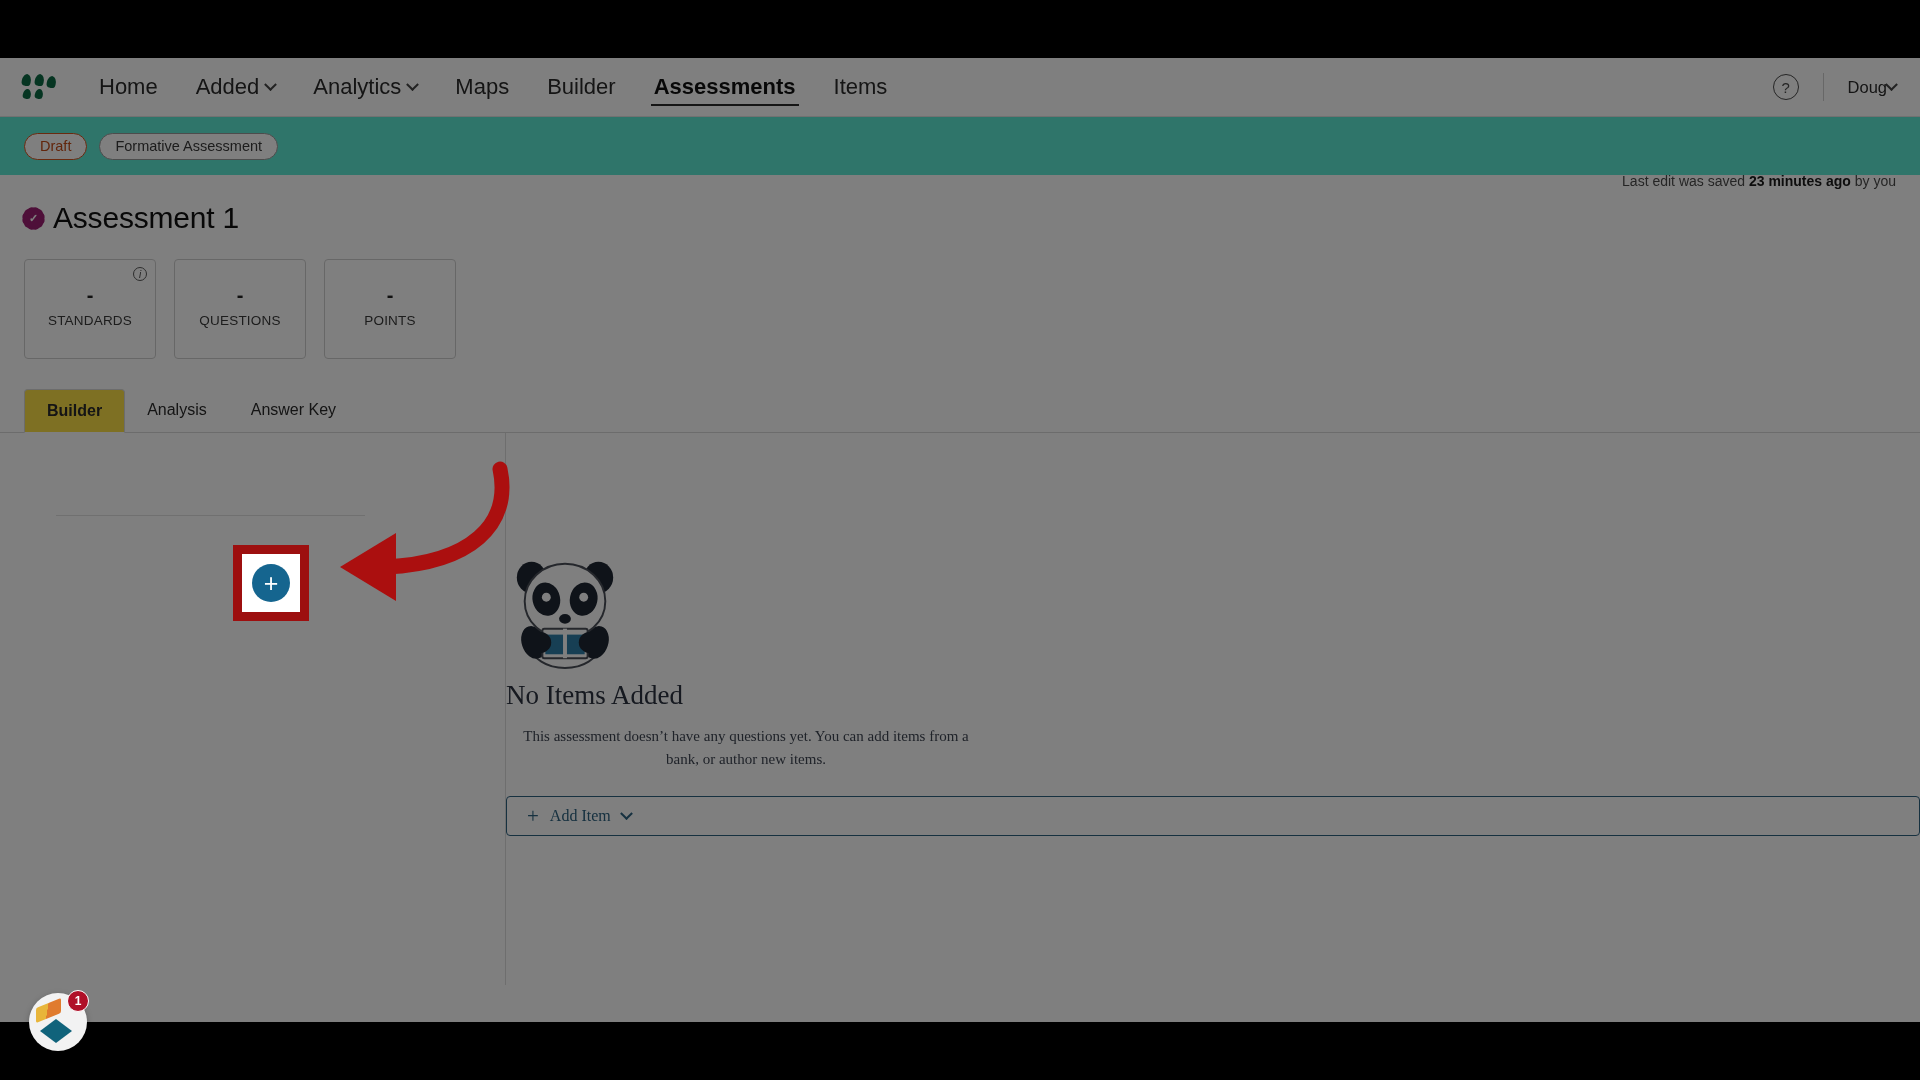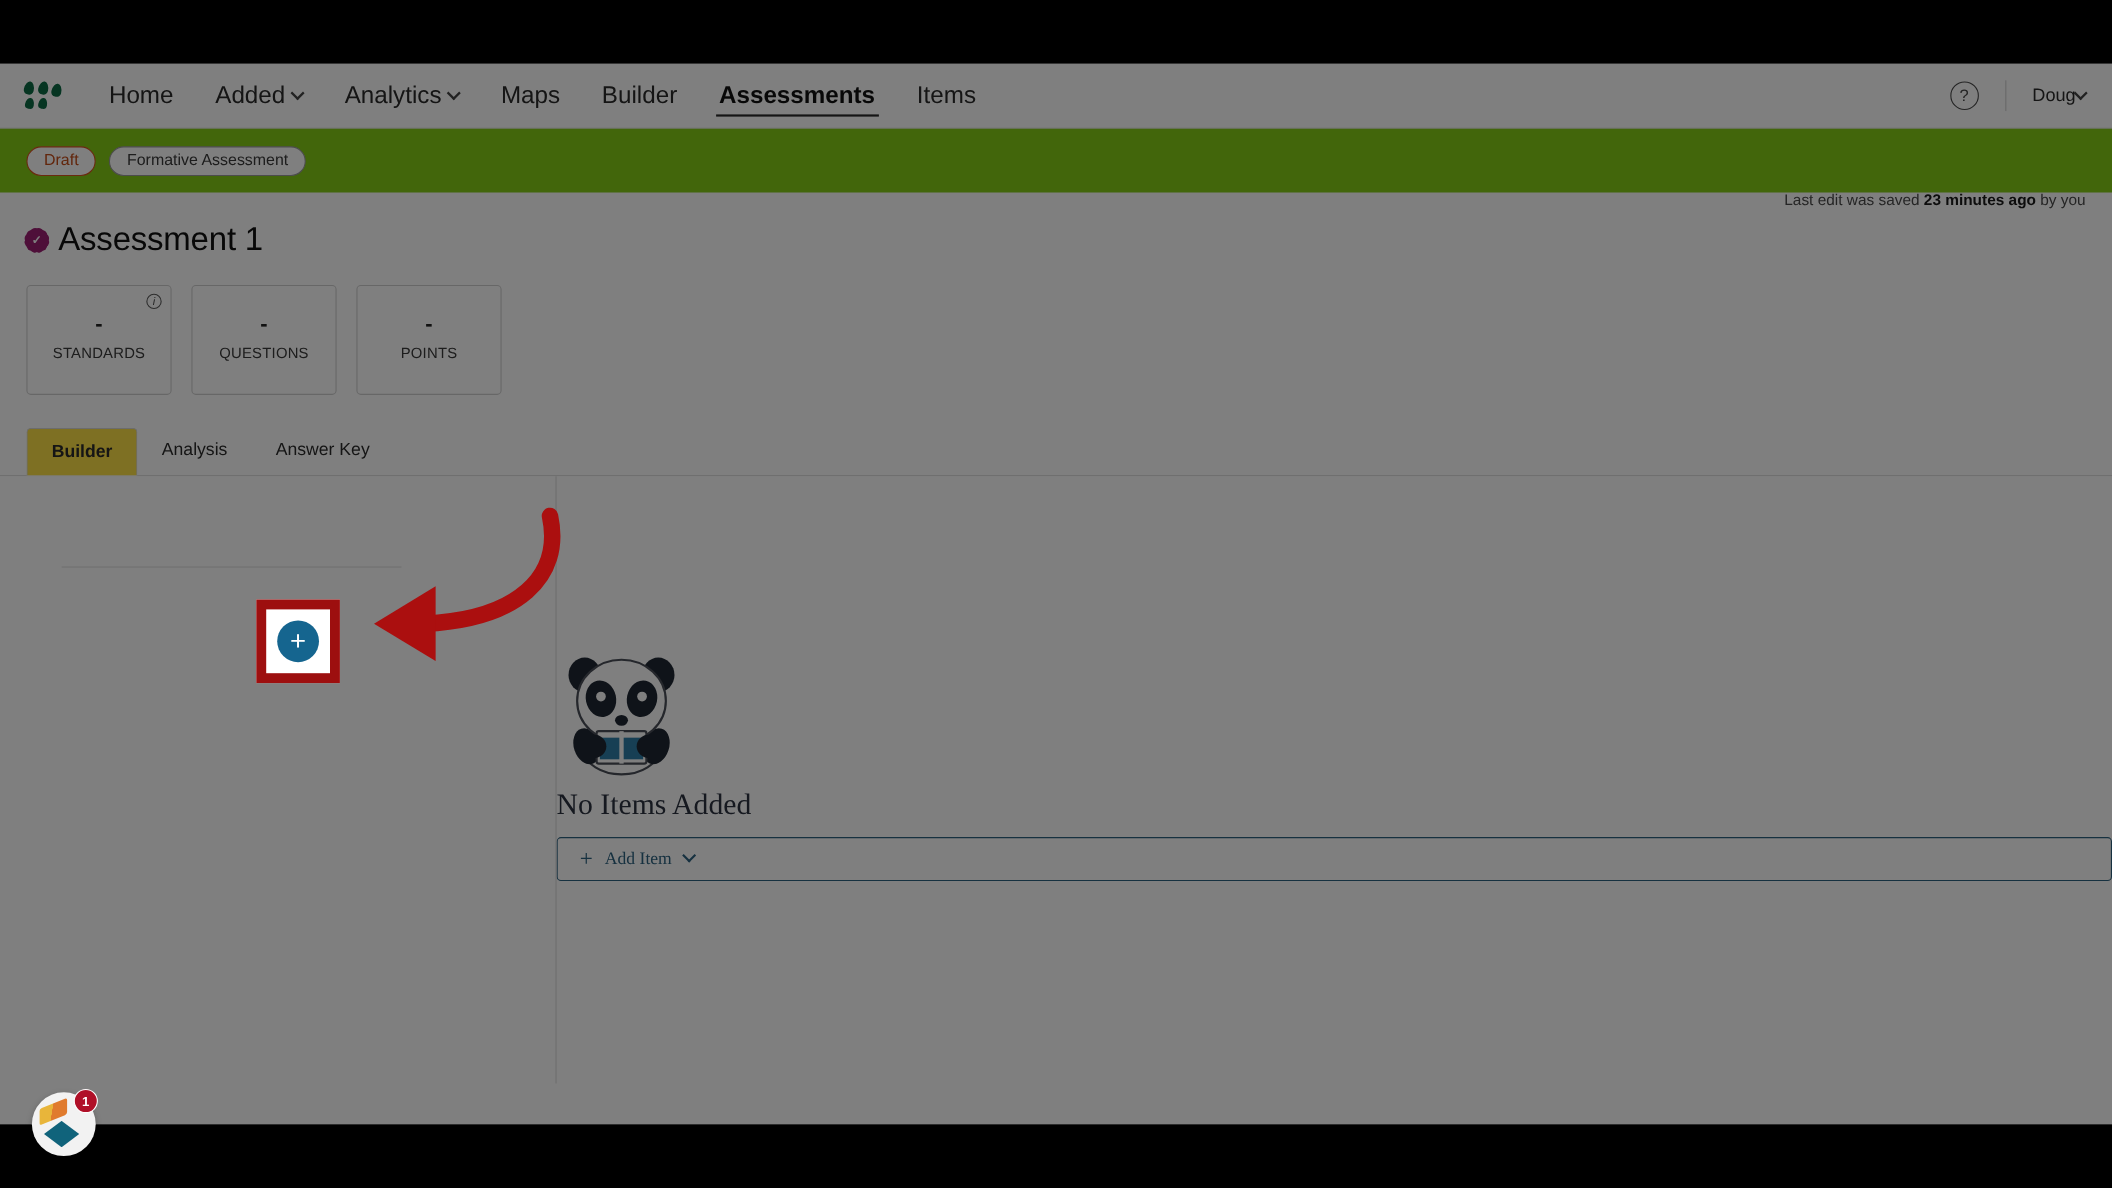--- a/index.html
+++ b/index.html
@@ -95,21 +95,21 @@
   }
   .user-menu {
     display: flex; align-items: center; gap: 0;
     font-size: 16.5px; color: #2b2b2b; cursor: pointer;
   }
 
   
   #actionbar {
     position: relative;
     height: 58px;
-    background: #84cc16;
+    background: #5eead4;
     display: flex; align-items: center;
     padding: 0 22px 0 24px;
   }
   .pill {
     height: 27px;
     border-radius: 14px;
     display: inline-flex; align-items: center;
     padding: 0 15px;
     font-size: 14.5px;
     border: 1.4px solid #999;
@@ -448,20 +448,21 @@
         <circle cx="41" cy="46" r="4.5" fill="#ffffff"></circle>
         <circle cx="79" cy="46" r="4.5" fill="#ffffff"></circle>
         <ellipse cx="60" cy="68" rx="6" ry="5" fill="#1f2733"></ellipse>
         <rect x="37" y="78" width="46" height="30" rx="2" fill="#ffffff" stroke="#4a4f58" stroke-width="2"></rect>
         <rect x="40" y="84" width="40" height="20" fill="#2f7fa8"></rect>
         <rect x="58" y="78" width="4" height="30" fill="#ffffff"></rect>
         <ellipse cx="34" cy="92" rx="12" ry="11" fill="#1f2733"></ellipse>
         <ellipse cx="86" cy="92" rx="12" ry="11" fill="#1f2733"></ellipse>
       </svg>
       <h2 id="empty-title">No Items Added</h2>
+      <p id="empty-desc">This assessment doesn’t have any questions yet. You can add items from a bank, or author new items.</p>
       <div id="add-item-btn">
         <span class="plus">+</span>
         <span>Add Item</span>
         <span class="chev"></span>
       </div>
     </div>
   </div>
 </div>
 
 <div id="dimmer"></div>

